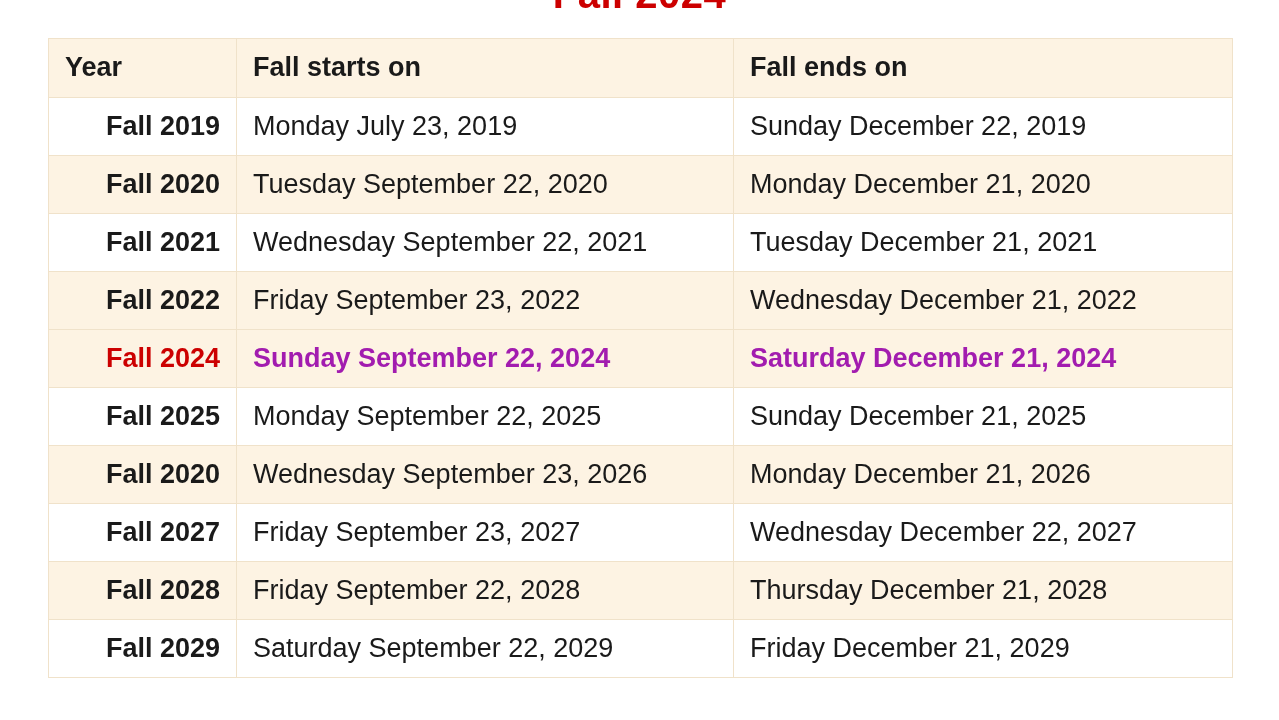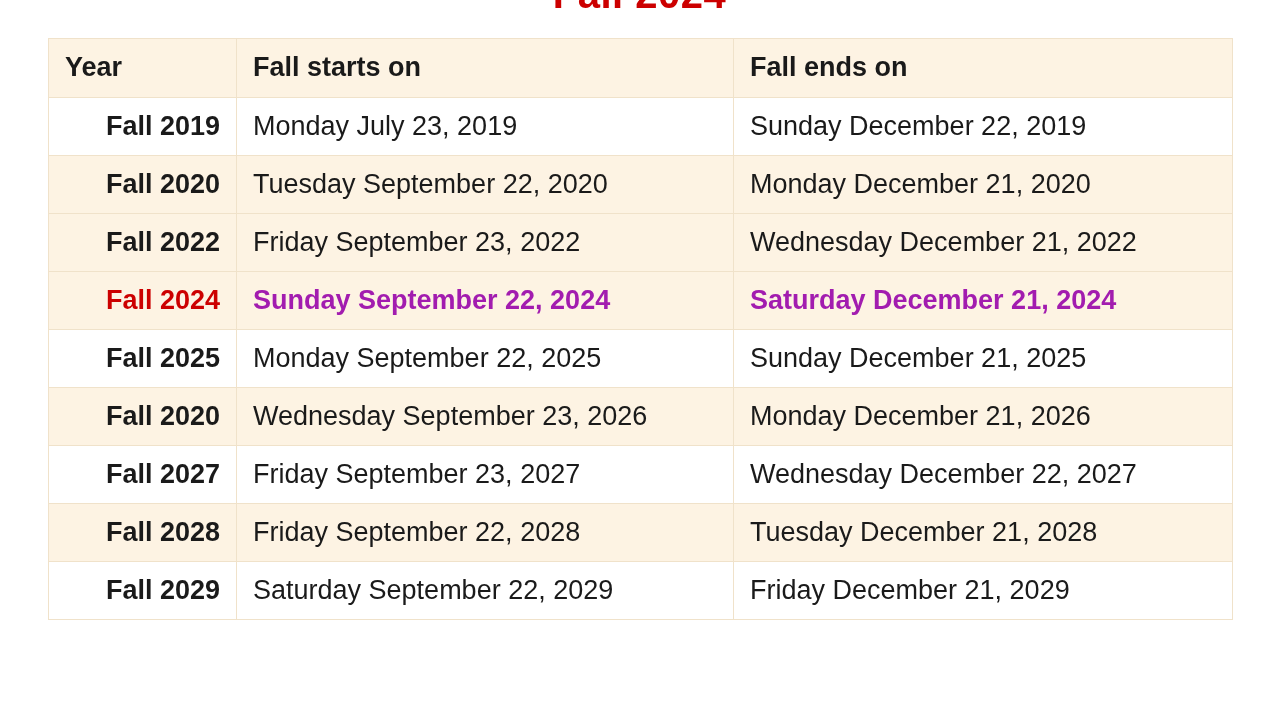--- a/index.html
+++ b/index.html
@@ -108,20 +108,25 @@
           <tr>
             <td class="year">Fall 2019</td>
             <td>Monday July 23, 2019</td>
             <td>Sunday December 22, 2019</td>
           </tr>
           <tr class="alt">
             <td class="year">Fall 2020</td>
             <td>Tuesday September 22, 2020</td>
             <td>Monday December 21, 2020</td>
           </tr>
+          <tr>
+            <td class="year">Fall 2021</td>
+            <td>Wednesday September 22, 2021</td>
+            <td>Tuesday December 21, 2021</td>
+          </tr>
           <tr class="alt">
             <td class="year">Fall 2022</td>
             <td>Friday September 23, 2022</td>
             <td>Wednesday December 21, 2022</td>
           </tr>
           <tr class="highlight">
             <td class="year">Fall 2024</td>
             <td>Sunday September 22, 2024</td>
             <td>Saturday December 21, 2024</td>
           </tr>
@@ -136,21 +141,21 @@
             <td>Monday December 21, 2026</td>
           </tr>
           <tr>
             <td class="year">Fall 2027</td>
             <td>Friday September 23, 2027</td>
             <td>Wednesday December 22, 2027</td>
           </tr>
           <tr class="alt">
             <td class="year">Fall 2028</td>
             <td>Friday September 22, 2028</td>
-            <td>Tuesday December 21, 2028</td>
+            <td>Thursday December 21, 2028</td>
           </tr>
           <tr>
             <td class="year">Fall 2029</td>
             <td>Saturday September 22, 2029</td>
             <td>Friday December 21, 2029</td>
           </tr>
         </tbody>
     </table>
   </div>
 

